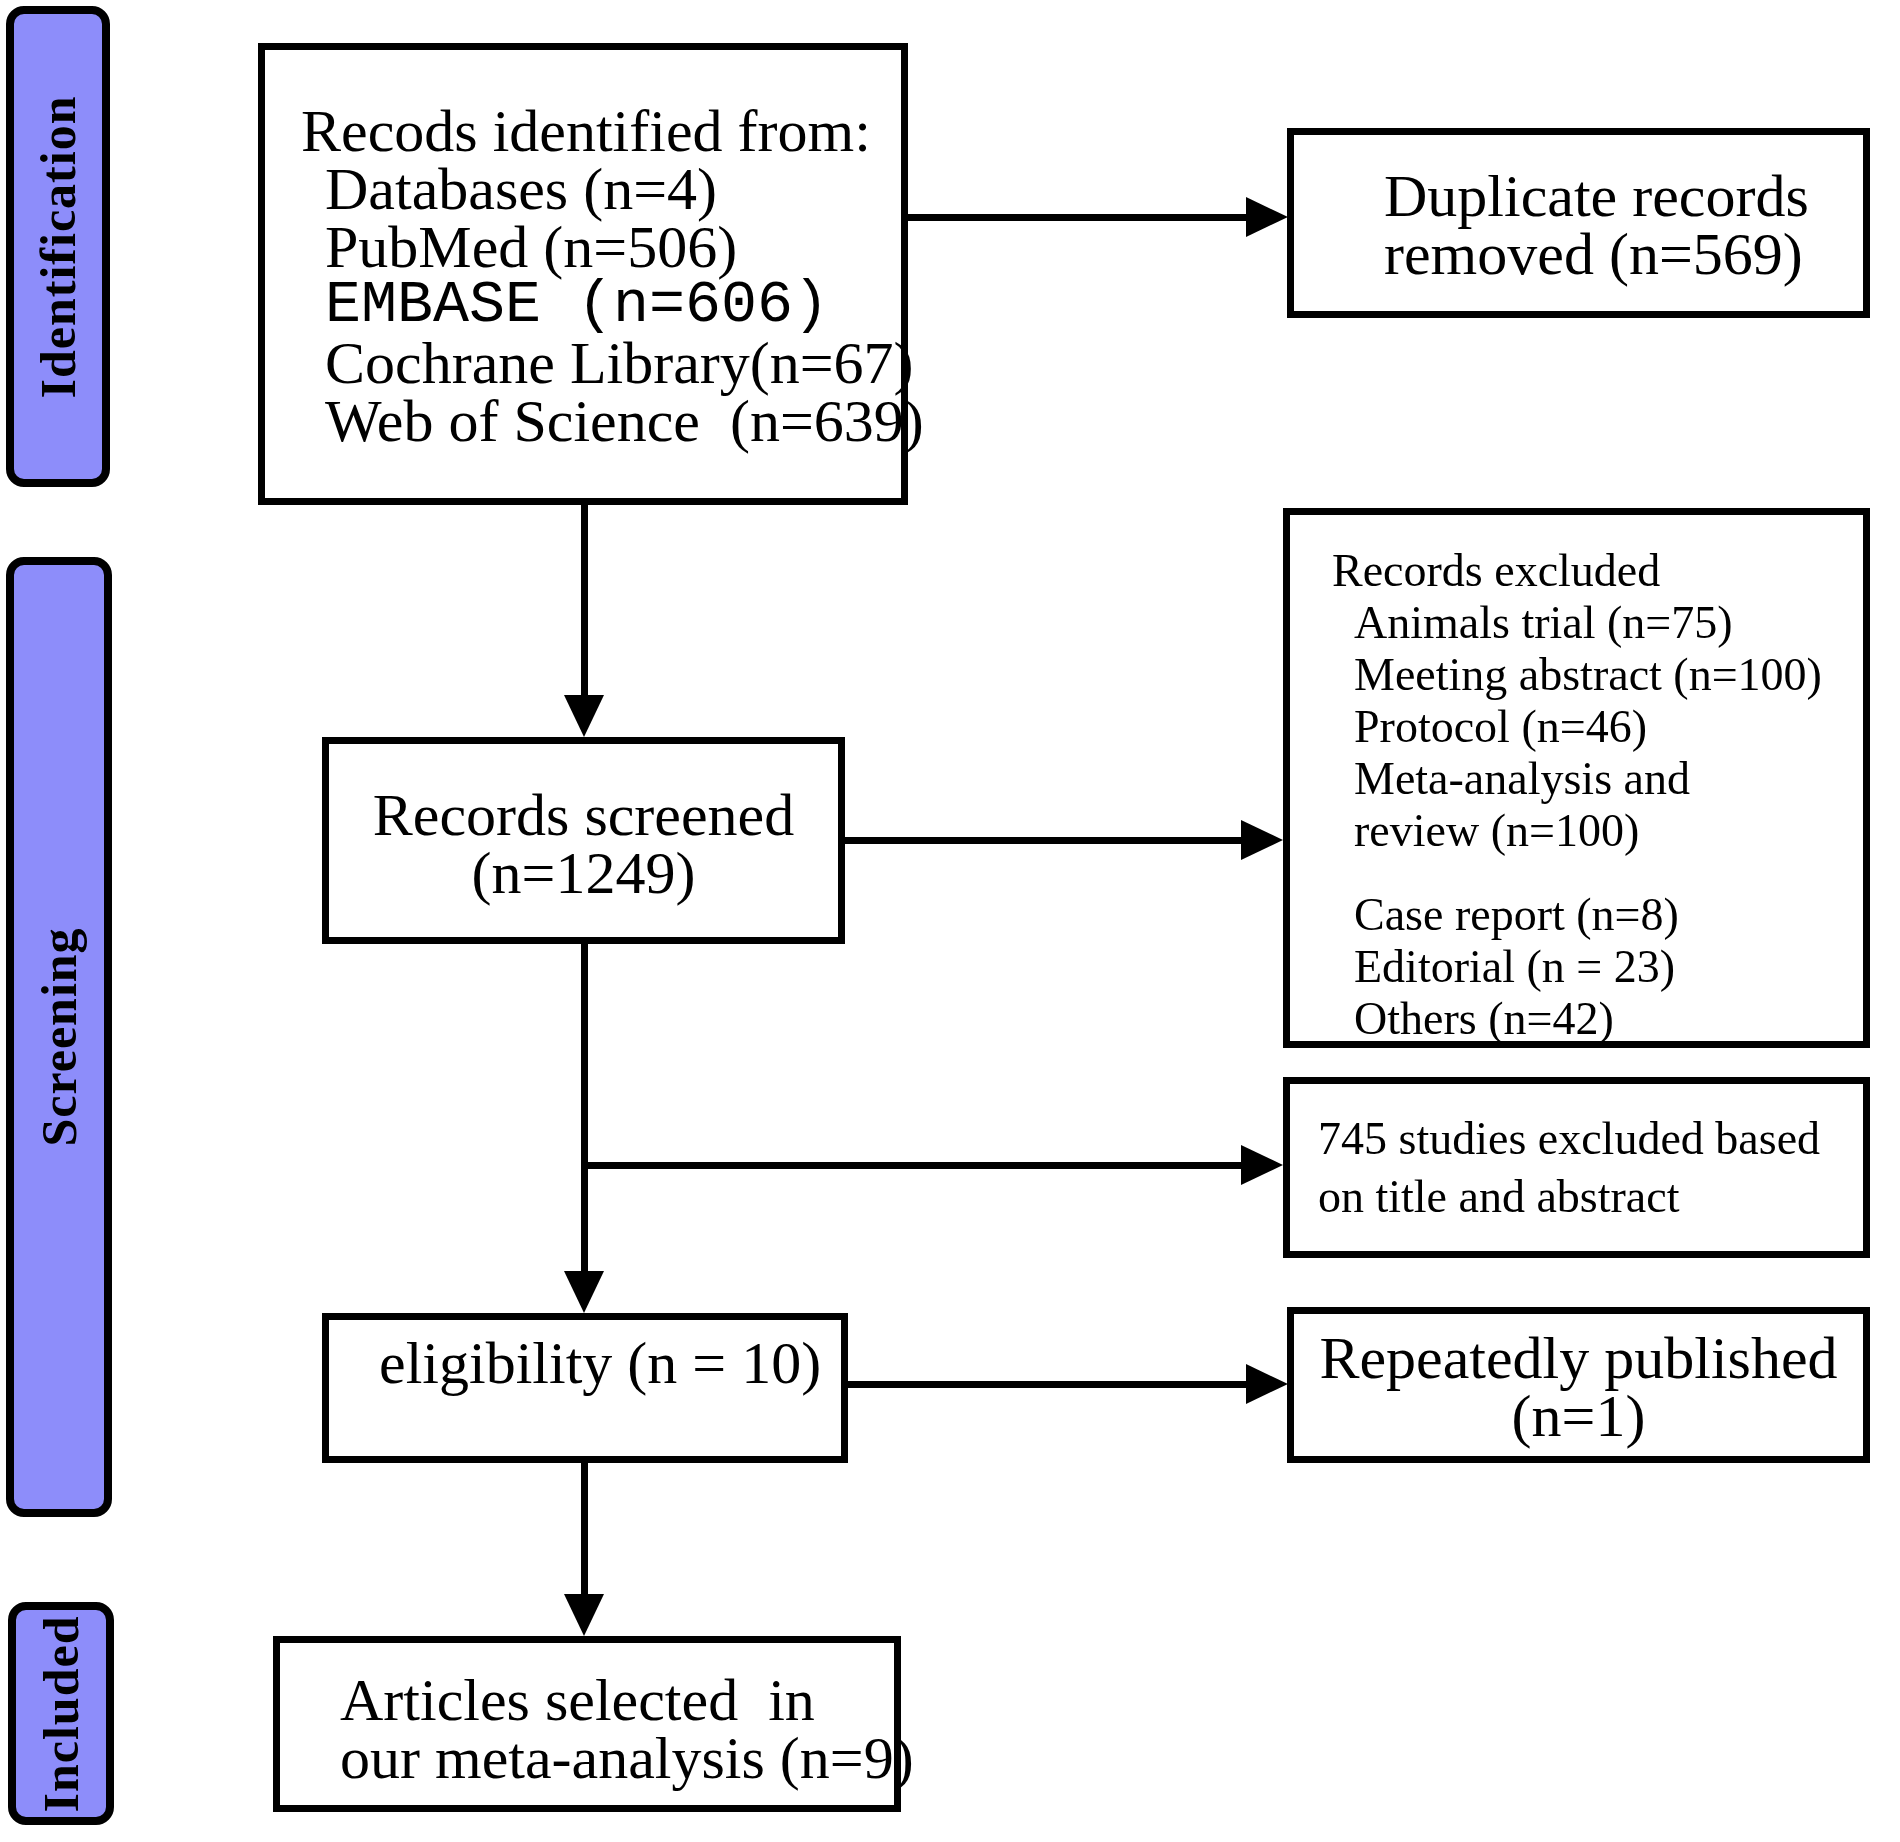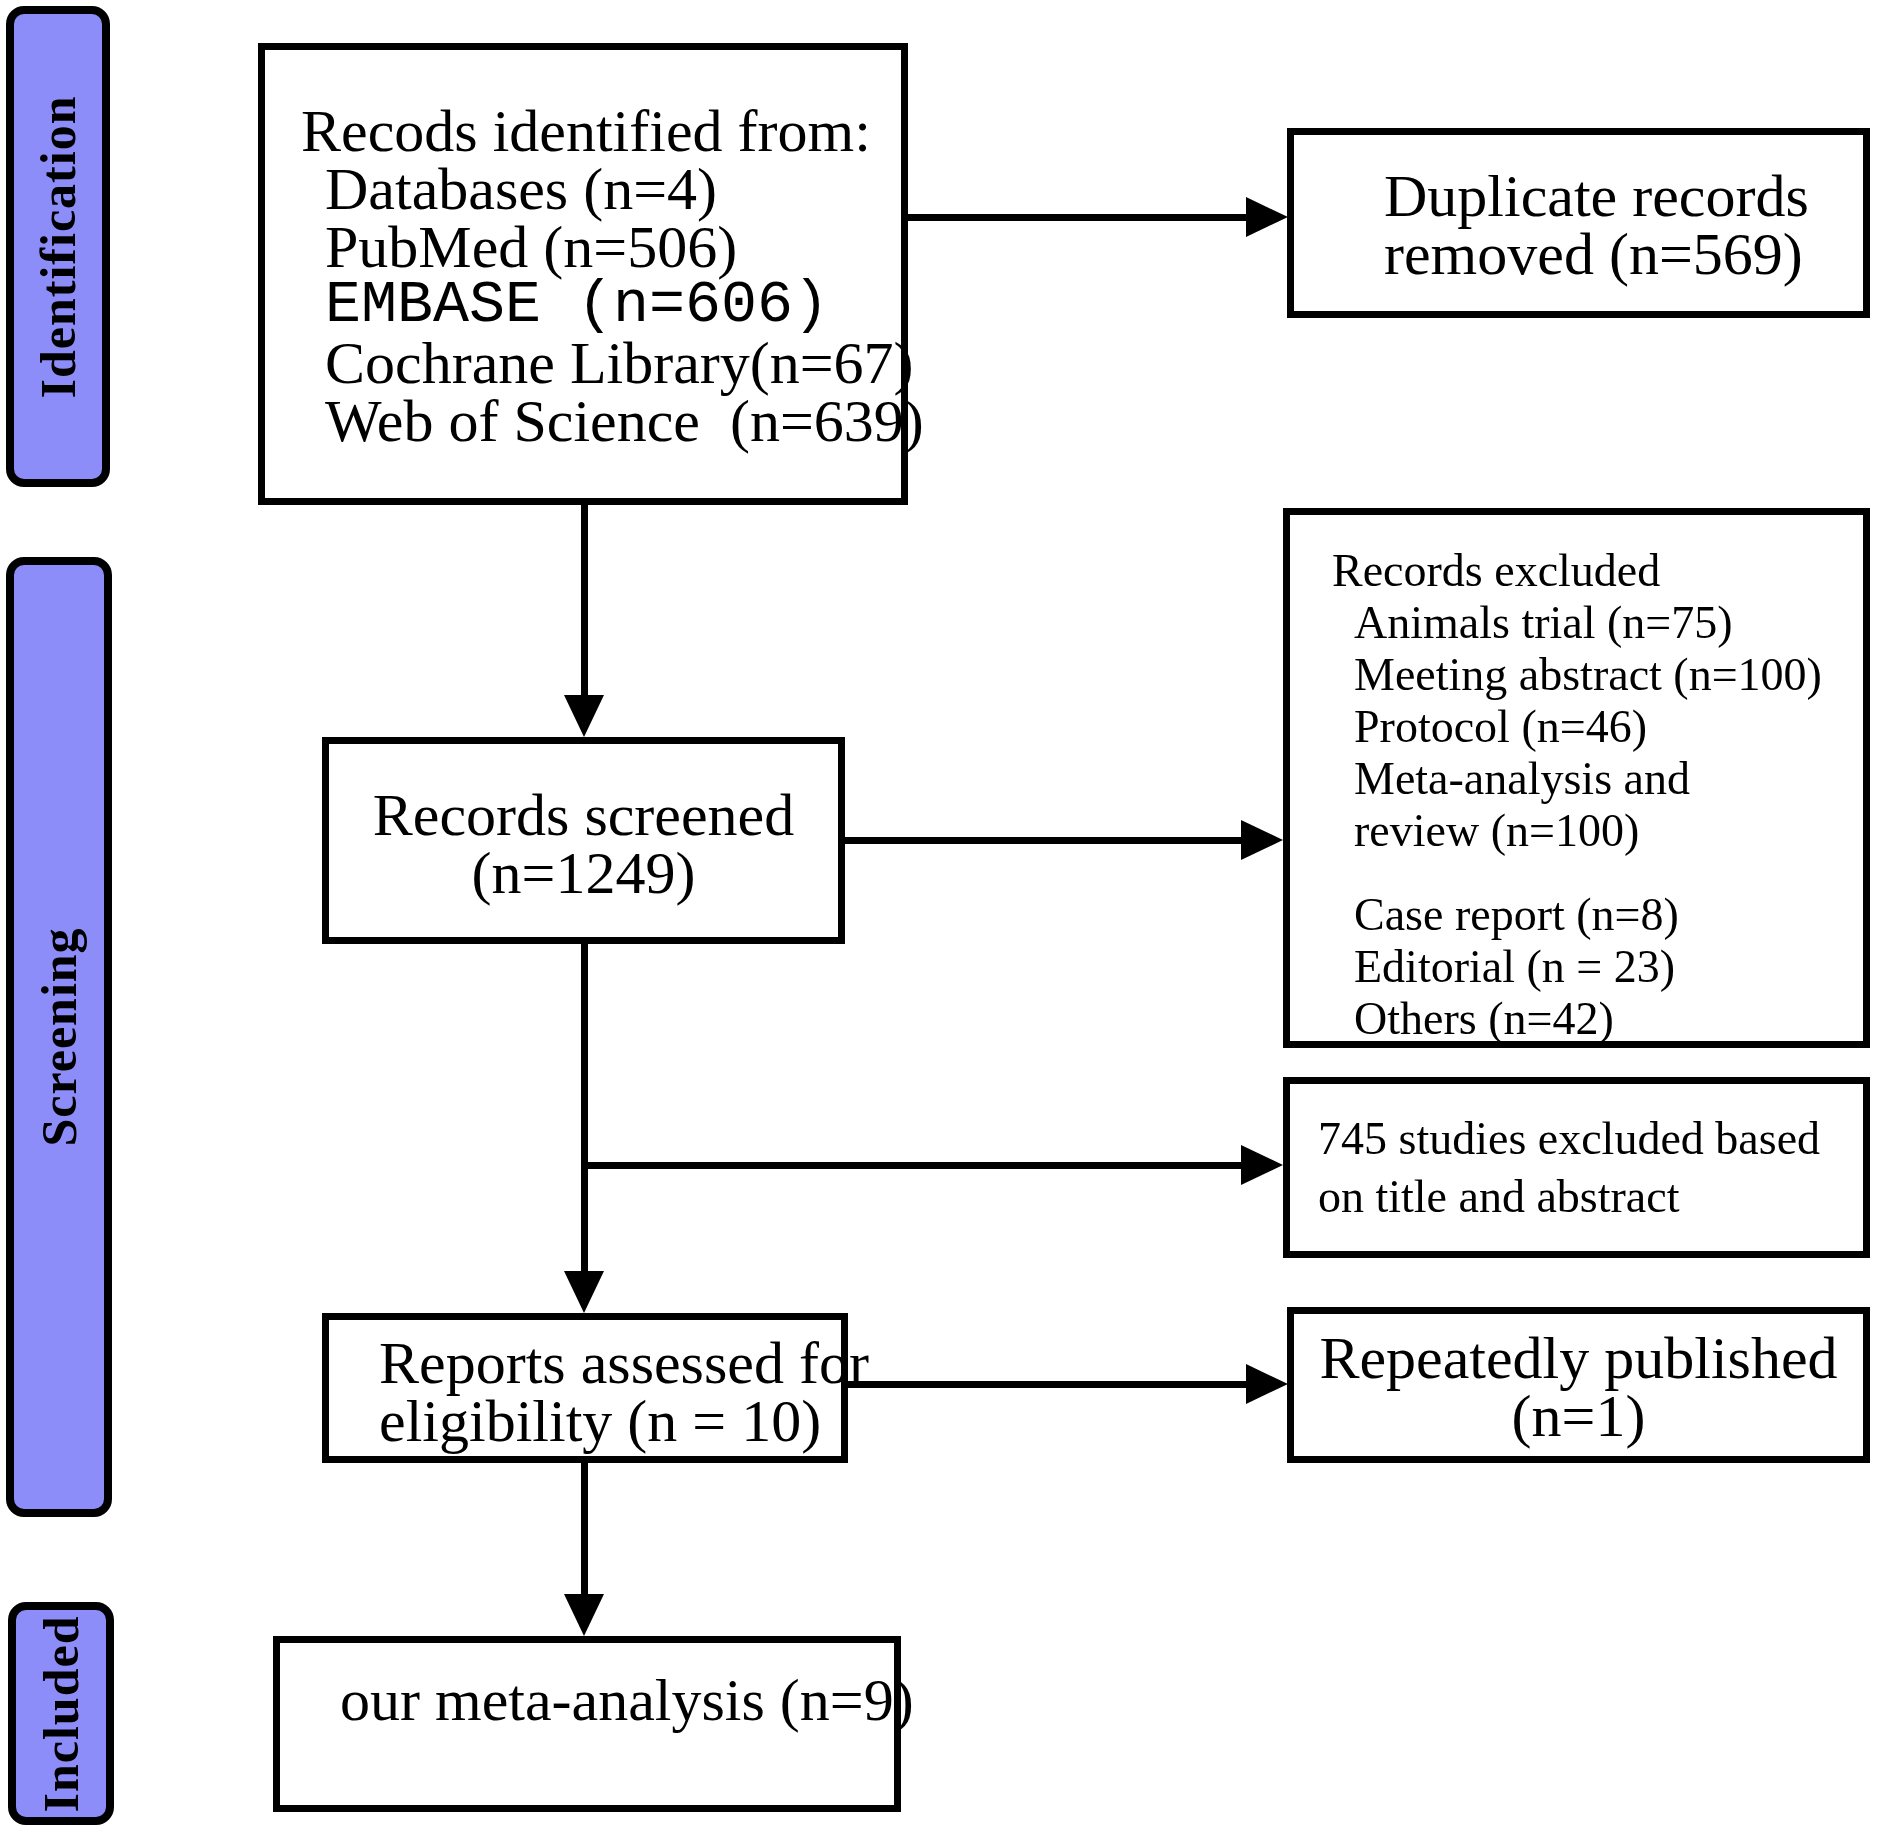--- a/index.html
+++ b/index.html
@@ -99,30 +99,30 @@
     <div class="ln" style="padding-left:22px;">Editorial (n = 23)</div>
     <div class="ln" style="padding-left:22px;">Others (n=42)</div>
   </div>
 
   <div class="fbox" style="left:1283px;top:1077px;width:587px;height:181px;padding:26px 6px 0 28px;font-size:46px;">
     <div class="ln">745 studies excluded based</div>
     <div class="ln">on title and abstract</div>
   </div>
 
   <div class="fbox" style="left:322px;top:1313px;width:526px;height:150px;padding:14px 0 0 50px;">
-    <div class="ln">Reports assessed for</div>
     <div class="ln">eligibility (n = 10)</div>
   </div>
 
   <div class="fbox centered" style="left:1287px;top:1307px;width:583px;height:156px;padding:15px 0 0 0;">
     <div class="ln">Repeatedly published</div>
     <div class="ln">(n=1)</div>
   </div>
 
   <div class="fbox" style="left:273px;top:1636px;width:628px;height:176px;padding:28px 0 0 60px;">
+    <div class="ln">Articles selected  in</div>
     <div class="ln">our meta-analysis (n=9)</div>
   </div>
 
   <div class="shaft-h" style="left:908px;top:214px;width:340px;"></div>
   <div class="head-right" style="left:1246px;top:197px;"></div>
 
   <div class="shaft-v" style="left:581px;top:505px;width:7px;height:193px;"></div>
   <div class="head-down" style="left:564px;top:695px;"></div>
 
   <div class="shaft-h" style="left:845px;top:837px;width:398px;"></div>

